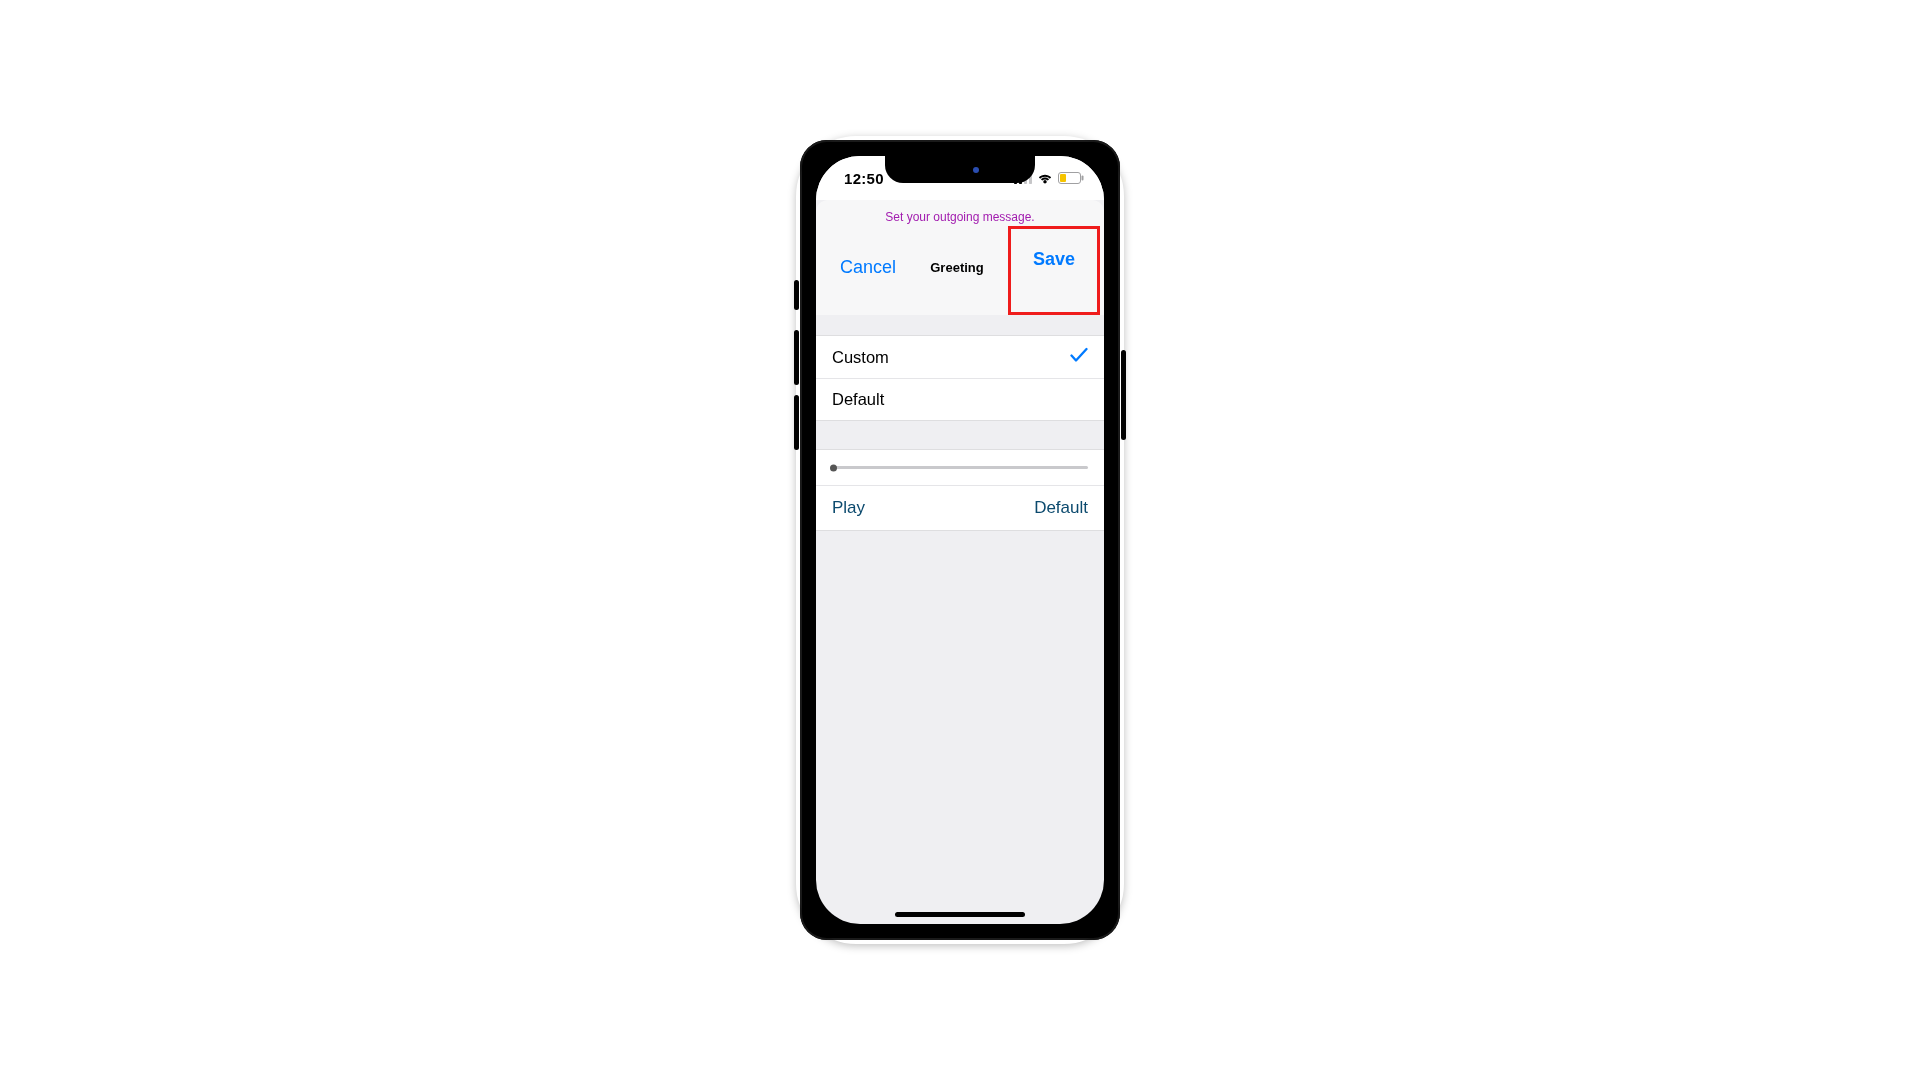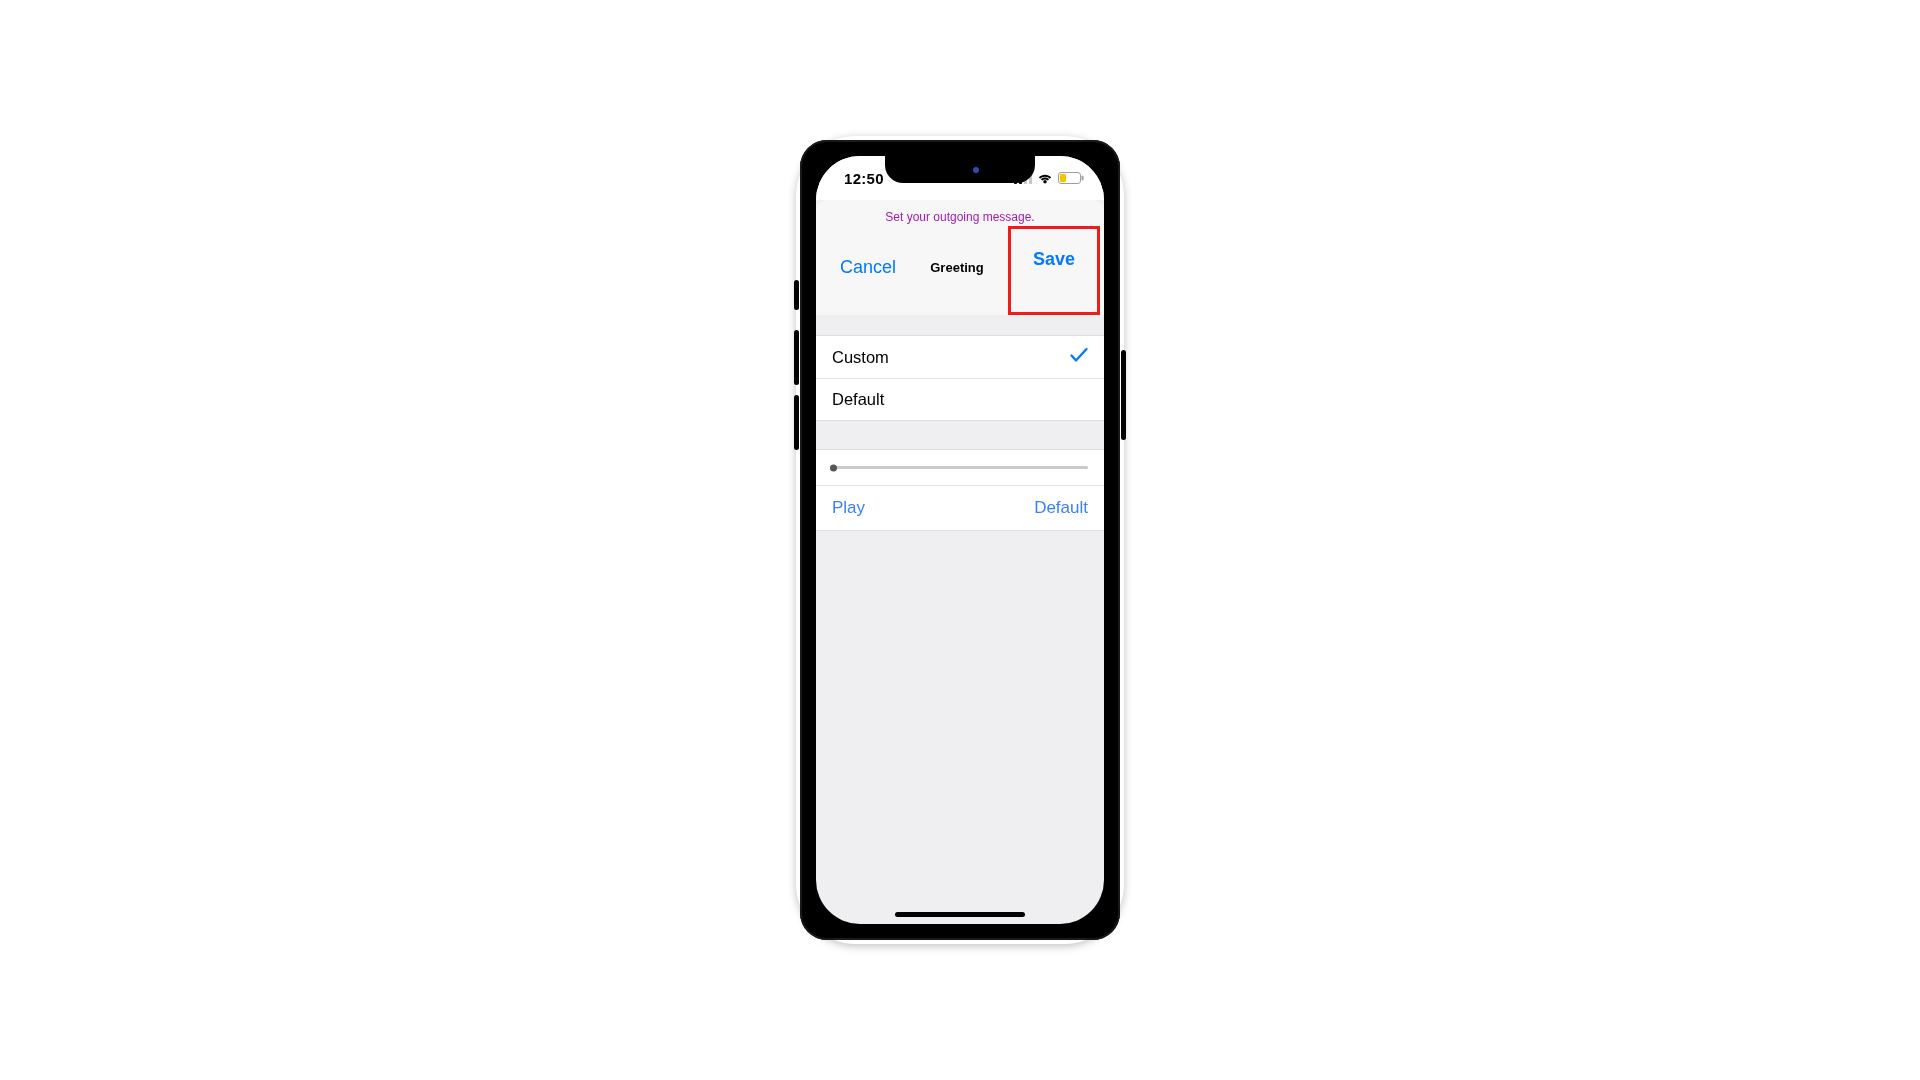--- a/index.html
+++ b/index.html
@@ -166,21 +166,21 @@
   }
   .controls {
     display: flex;
     justify-content: space-between;
     border-top: 1px solid #e5e5e8;
     padding: 12px 16px;
   }
   .controls button {
     background: none;
     border: none;
-    color: #3b82f6;
+    color: #0c4a6e;
     font-size: 17px;
     cursor: pointer;
   }
 
   
   .filler {
     flex: 1;
   }
 
   

